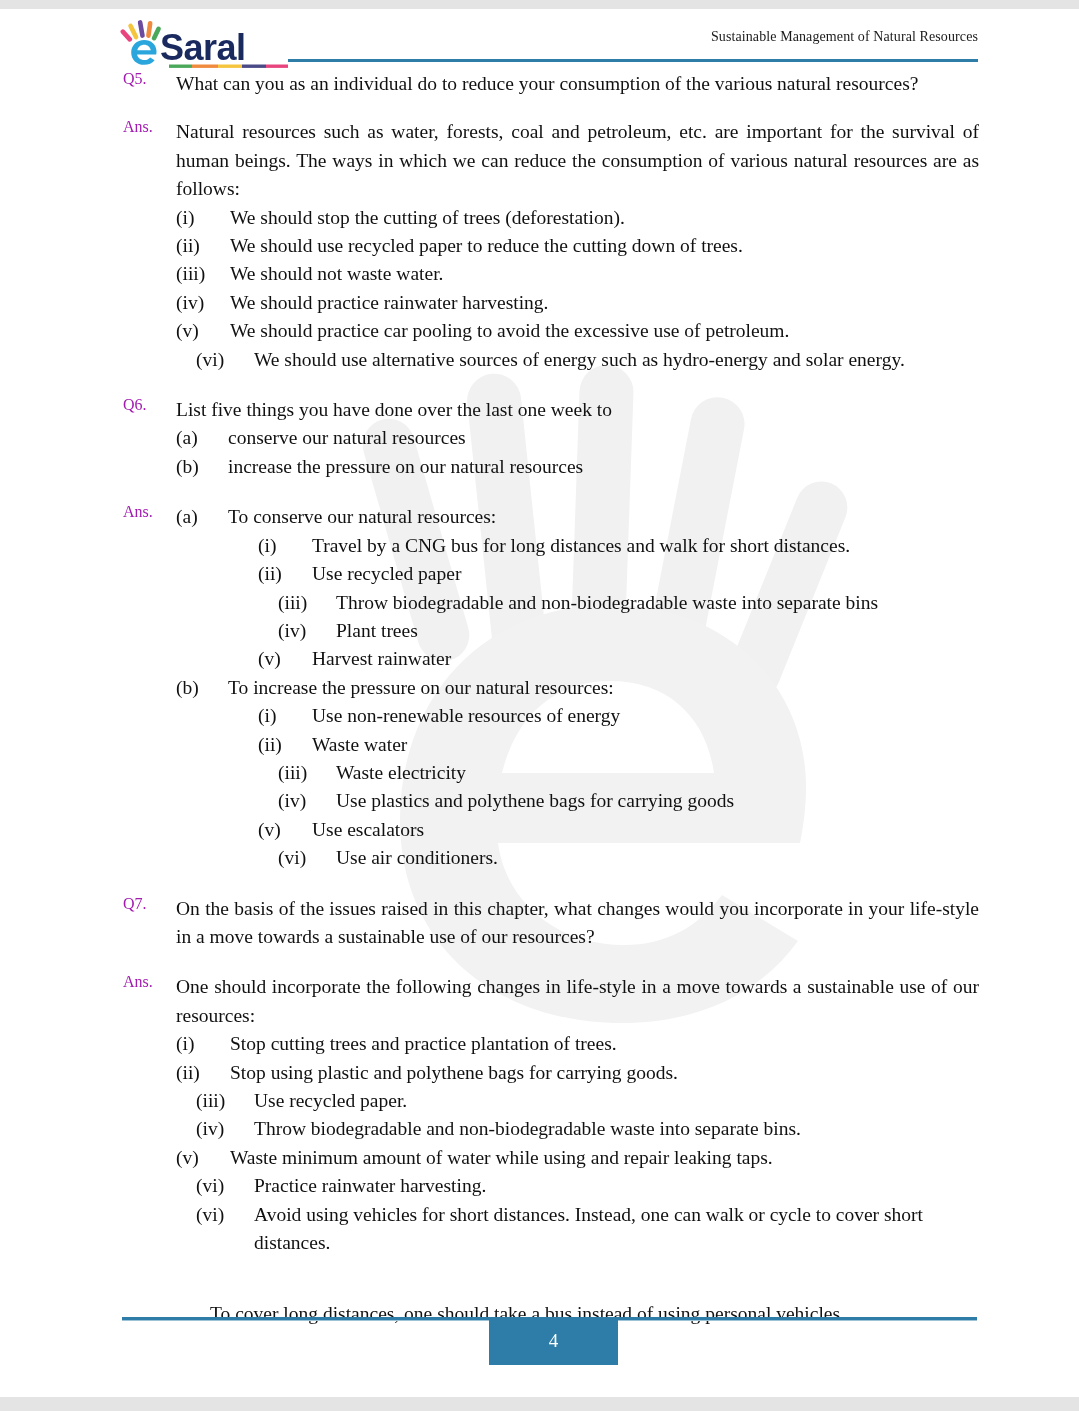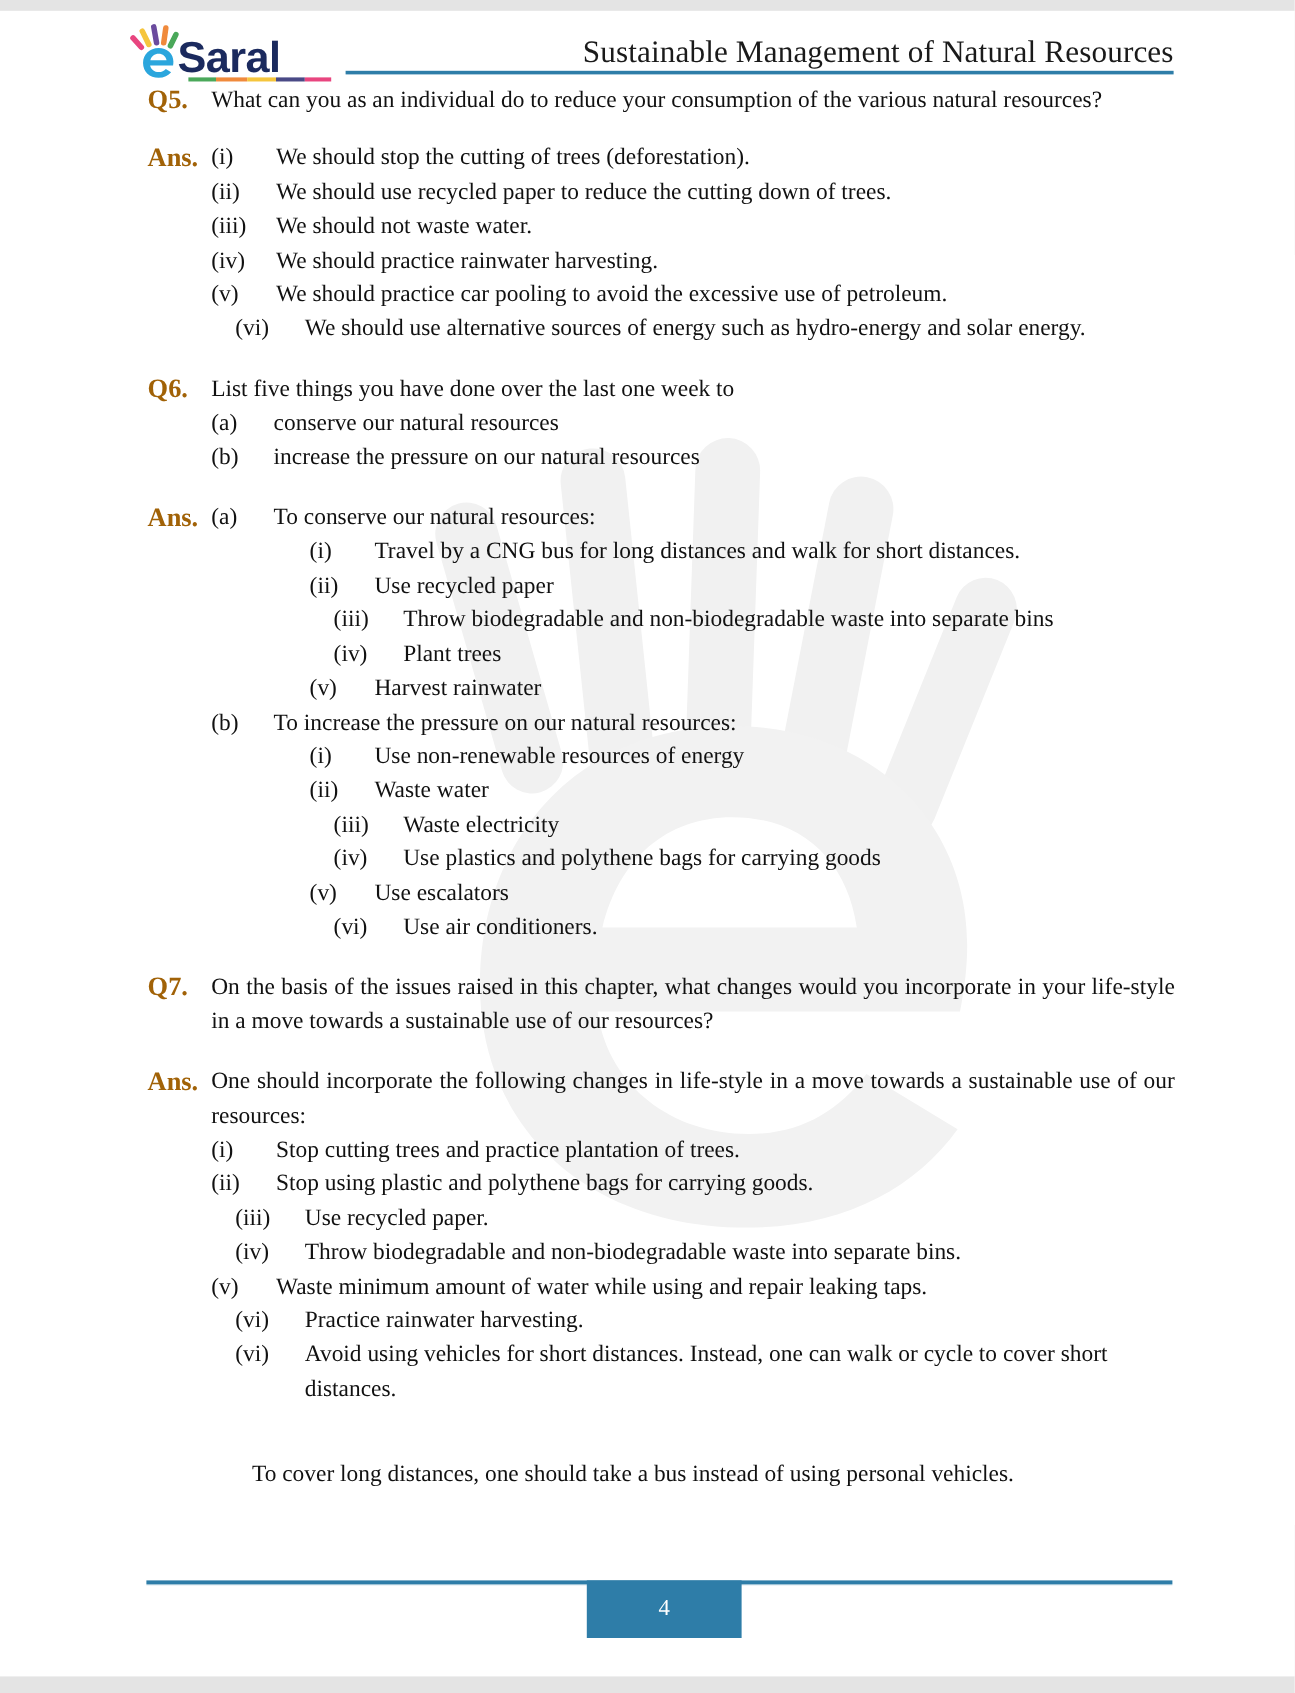--- a/index.html
+++ b/index.html
@@ -48,41 +48,41 @@
   .header {
     position: absolute;
     top: 14px;
     left: 0;
     width: 1079px;
     height: 56px;
     z-index: 5;
   }
   .logo {
     position: absolute;
-    left: 108px;
+    left: 120px;
     top: 4px;
     width: 170px;
     height: 52px;
   }
   .logo-svg { display: block; }
   .header-rule {
     position: absolute;
     left: 288px;
     top: 45px;
     width: 690px;
     height: 3px;
     background: #2e7da8;
   }
   .header-title {
     position: absolute;
     left: 288px;
     top: 15px;
     width: 690px;
     text-align: right;
-    font-size: 26px;
+    font-size: 14px;
     color: #1a1a1a;
     letter-spacing: 0.1px;
     white-space: nowrap;
   }
 
   
   .content {
     position: absolute;
     left: 0;
     top: 70px;
@@ -93,23 +93,23 @@
     position: relative;
     padding: 0 100px 0 123px;
     box-sizing: border-box;
   }
   .qrow {
     display: flex;
     align-items: flex-start;
   }
   .qlabel {
     flex: 0 0 auto;
-    font-weight: bold;
-    font-size: 22px;
-    color: #a16207;
+    font-weight: normal;
+    font-size: 16px;
+    color: #a21caf;
     width: 53px;
   }
   .qbody {
     flex: 1 1 auto;
     font-size: 19.5px;
     color: #111111;
     line-height: 28.4px;
     font-family: Liberation Serif, serif;
   }
   .just {
@@ -258,20 +258,21 @@
         <div class="qbody just">What can you as an individual do to reduce your consumption of the various natural resources?</div>
       </div>
     </div>
 
     <div class="gap-q5-ans"></div>
 
     <div class="block">
       <div class="qrow">
         <div class="qlabel">Ans.</div>
         <div class="qbody">
+          <div class="just">Natural resources such as water, forests, coal and petroleum, etc. are important for the survival of human beings. The ways in which we can reduce the consumption of various natural resources are as follows:</div>
 
           <div class="litem">
             <span class="marker">(i)</span>
             <span class="ltext">We should stop the cutting of trees (deforestation).</span>
           </div>
           <div class="litem">
             <span class="marker">(ii)</span>
             <span class="ltext">We should use recycled paper to reduce the cutting down of trees.</span>
           </div>
           <div class="litem">

